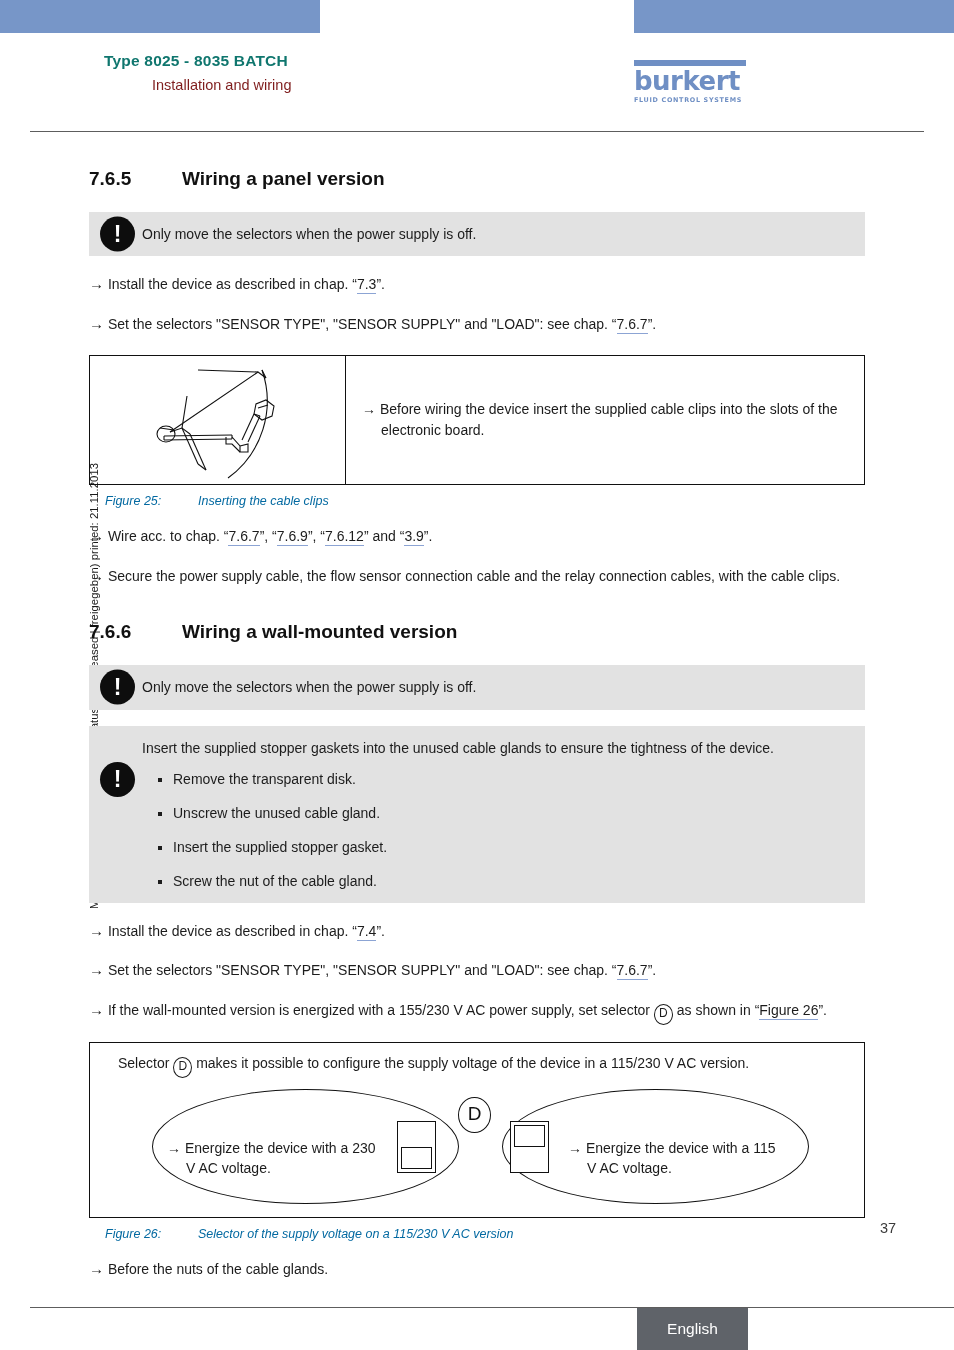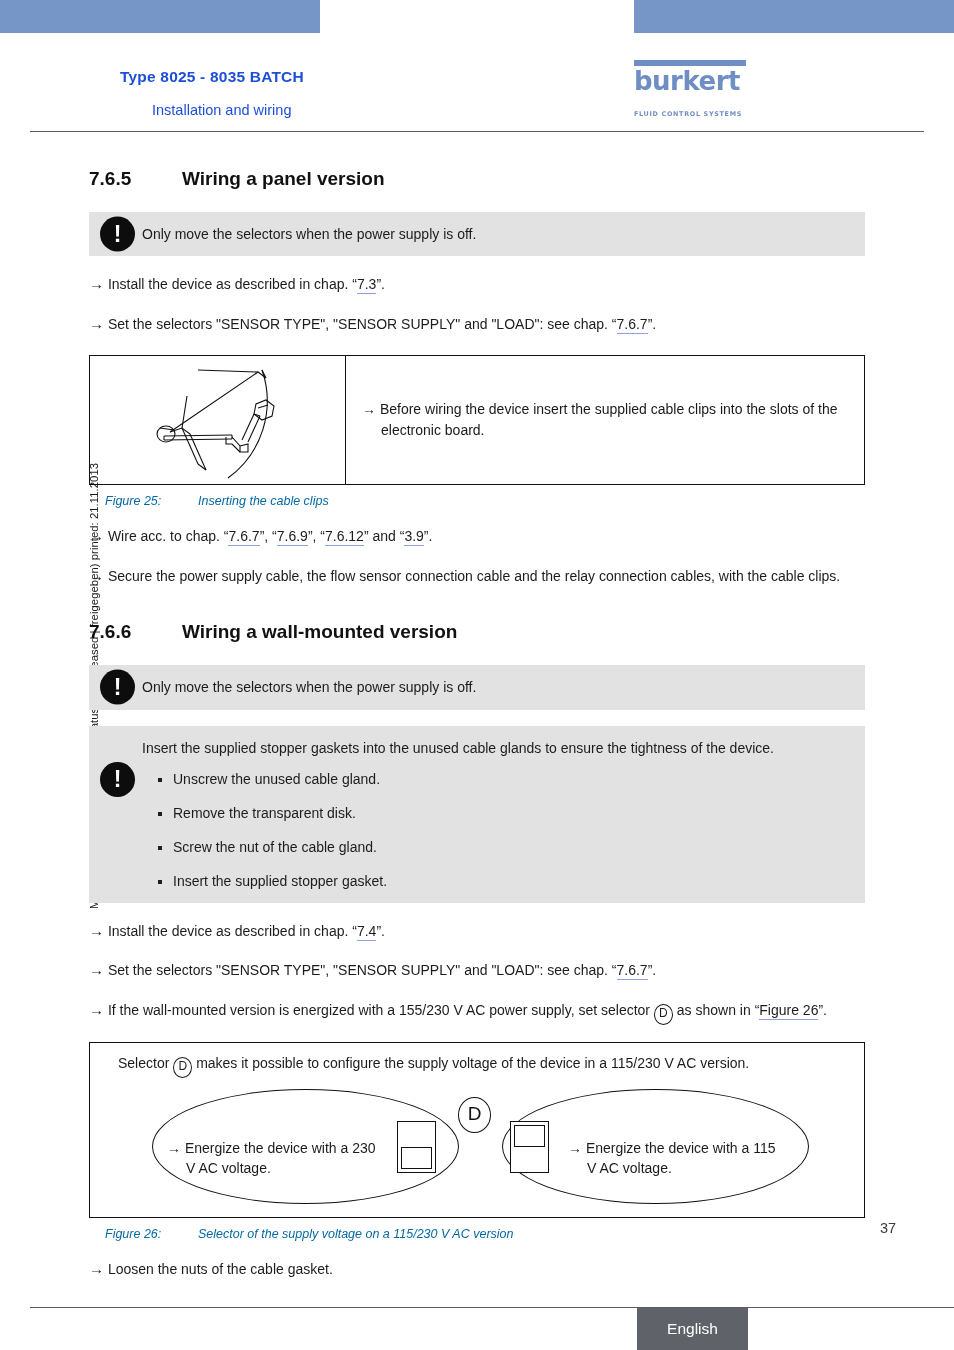--- a/index.html
+++ b/index.html
@@ -33,26 +33,26 @@
   
   .header {
     position: absolute;
     left: 104px; top: 52px;
     width: 520px;
   }
   .header-title {
     font-size: 15.5px;
     font-weight: bold;
     letter-spacing: 0.2px;
-    color: #1d4ed8;
-    margin: 16px;
+    color: #0f766e;
+    margin: 0;
   }
   .header-sub {
     font-size: 14.5px;
-    color: #1d4ed8;
+    color: #7f1d1d;
     margin: 7px 0 0 0;
     padding-left: 48px;
   }
 
   
   .logo {
     position: absolute;
     left: 634px; top: 60px;
     width: 112px;
   }
@@ -69,21 +69,21 @@
     color: #6f8fc4;
     line-height: 1;
     letter-spacing: -0.5px;
   }
   .logo-tag {
     font-family: "DejaVu Sans", sans-serif;
     font-size: 6.4px;
     font-weight: bold;
     letter-spacing: 0.7px;
     color: #6f8fc4;
-    margin-top: 16px;
+    margin-top: 2px;
   }
 
   .header-rule {
     position: absolute;
     left: 30px; top: 131px;
     width: 894px; height: 1px;
     background: #5d5d5d;
   }
 
   
@@ -445,24 +445,24 @@
     </span>
     <div class="note-text">Only move the selectors when the power supply is off.</div>
   </div>
 
   <div class="note multi" style="margin-top:16px">
     <span class="warn-icon">
       <span class="bang">!</span>
     </span>
     <div class="note-text">Insert the supplied stopper gaskets into the unused cable glands to ensure the tightness of the device.</div>
     <ul>
+      <li>Remove the transparent disk.</li>
       <li>Unscrew the unused cable gland.</li>
-      <li>Remove the transparent disk.</li>
+      <li>Insert the supplied stopper gasket.</li>
       <li>Screw the nut of the cable gland.</li>
-      <li>Insert the supplied stopper gasket.</li>
     </ul>
   </div>
 
   <p class="step">
     <span class="arr">→</span>
     <span>Install the device as described in chap. “</span><a class="xref" href="#">7.4</a><span>”.</span>
   </p>
 
   <p class="step">
     <span class="arr">→</span>
@@ -503,20 +503,20 @@
     </div>
   </div>
 
   <p class="figcap">
     <span class="lbl">Figure 26:</span>
     <span>Selector of the supply voltage on a 115/230 V AC version</span>
   </p>
 
   <p class="step">
     <span class="arr">→</span>
-    <span>Loosen the nuts of the cable gasket.</span>
+    <span>Before the nuts of the cable glands.</span>
   </p>
 
 </div>
 
 <div class="pagenum">37</div>
 <div class="footer-rule"></div>
 <div class="lang-badge">English</div>
 
 </body></html>

